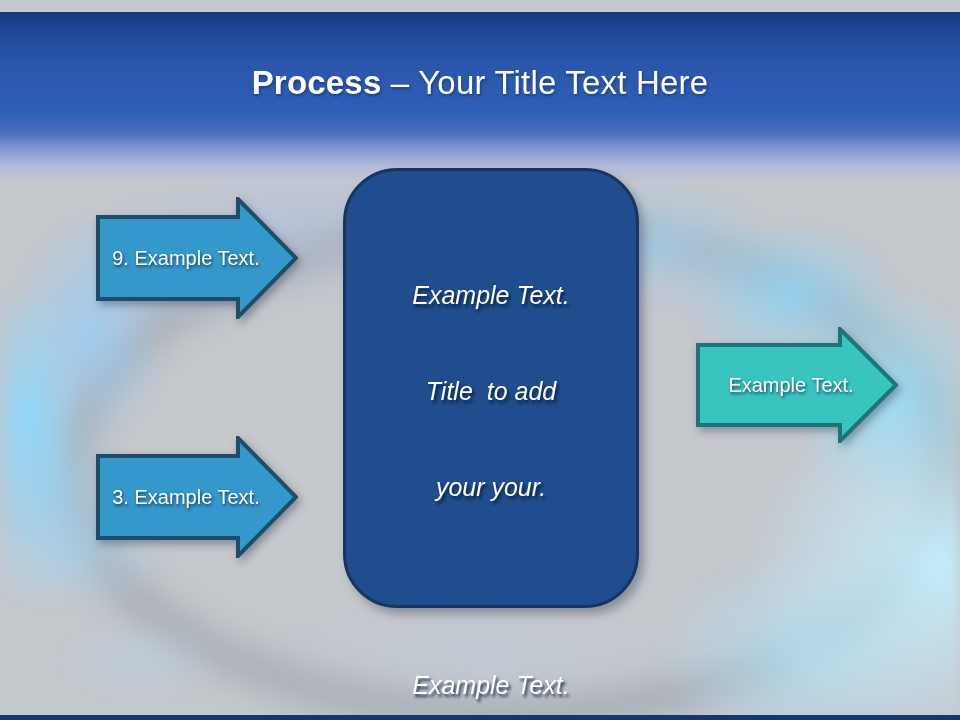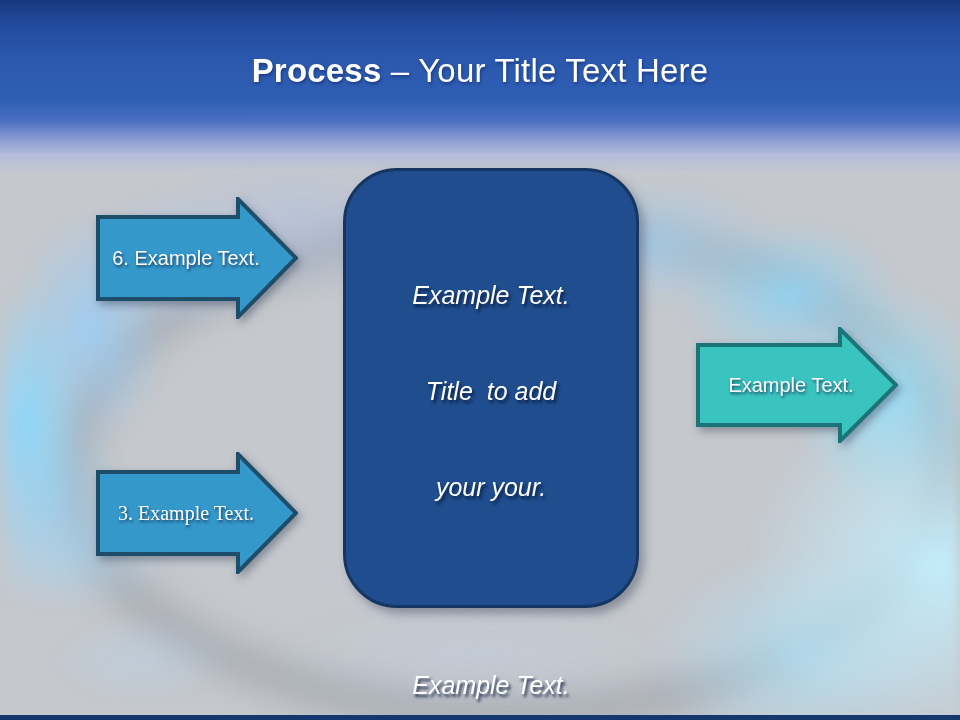--- a/index.html
+++ b/index.html
@@ -29,38 +29,38 @@
       radial-gradient(170px 115px at 790px 295px,rgba(140,215,250,.78), rgba(140,215,250,0) 65%),
       radial-gradient(150px 170px at 890px 395px,rgba(150,225,252,.85), rgba(150,225,252,0) 65%),
       radial-gradient(270px 250px at 935px 565px,rgba(195,238,253,.95), rgba(195,238,253,0) 70%),
       radial-gradient(210px 150px at 800px 655px,rgba(175,228,250,.70), rgba(175,228,250,0) 70%),
       radial-gradient(150px 85px  at 70px 555px, rgba(165,215,245,.45), rgba(165,215,245,0) 70%),
       radial-gradient(130px 65px  at 140px 660px,rgba(180,215,242,.32), rgba(180,215,242,0) 70%),
       radial-gradient(320px 90px  at 480px 655px,rgba(190,212,238,.22), rgba(190,212,238,0) 70%);
   }
   
   .header{
-    position:absolute;left:0;top:0;width:100%;height:172px;z-index:1;
+    position:absolute;left:0;top:12px;width:100%;height:172px;z-index:1;
     background:linear-gradient(180deg,
       #16377D 0%, #1A3E88 4%, #21499A 12%, #2A57AC 32%,
       #2E5FB5 58%, #4A6EC0 70%, #8C9CD3 81%, #B4BCDC 90%, #C5C8CE 100%);
   }
   .title{
     position:absolute;left:0;right:0;top:52px;margin:0;
     text-align:center;color:#FFFFFF;font-size:33px;font-weight:400;
     letter-spacing:.2px;
     text-shadow:1px 2px 3px rgba(10,25,70,.45);
   }
   .t-bold{font-weight:700;}
   
   .step{position:absolute;width:202px;height:122px;z-index:2;}
   .step svg{position:absolute;inset:0;filter:drop-shadow(3px 4px 4px rgba(66,76,98,.50));}
   .step-1{left:96px;top:197px;}
   .step-2{left:96px;top:321px;}
-  .step-3{left:96px;top:452px;font-family:Liberation Serif, serif;}
+  .step-3{left:96px;top:436px;}
   .step-out{left:696px;top:327px;height:116px;}
   .step-label{
     position:absolute;inset:0;display:flex;align-items:center;justify-content:center;
     padding-right:22px;box-sizing:border-box;
     color:#FFFFFF;font-size:20px;
     text-shadow:1px 2px 3px rgba(15,45,80,.85);
   }
   .step-out .step-label{padding-right:12px;}
   
   .panel{
@@ -99,21 +99,21 @@
     <h1 class="title">
       <span class="t-bold">Process</span>
       <span class="t-rest">– Your Title Text Here</span>
     </h1>
   </header>
 
   <div class="step step-1">
     <svg viewBox="0 0 202 122">
       <polygon points="2,20 142,20 142,2 200,61 142,120 142,102 2,102" fill="#3598CB" stroke="#1D4D68" stroke-width="4" stroke-linejoin="miter"></polygon>
     </svg>
-    <div class="step-label">6. Example Text.</div>
+    <div class="step-label">9. Example Text.</div>
   </div>
 
 
   <div class="step step-3">
     <svg viewBox="0 0 202 122">
       <polygon points="2,20 142,20 142,2 200,61 142,120 142,102 2,102" fill="#3598CB" stroke="#1D4D68" stroke-width="4" stroke-linejoin="miter"></polygon>
     </svg>
     <div class="step-label">3. Example Text.</div>
   </div>
 

